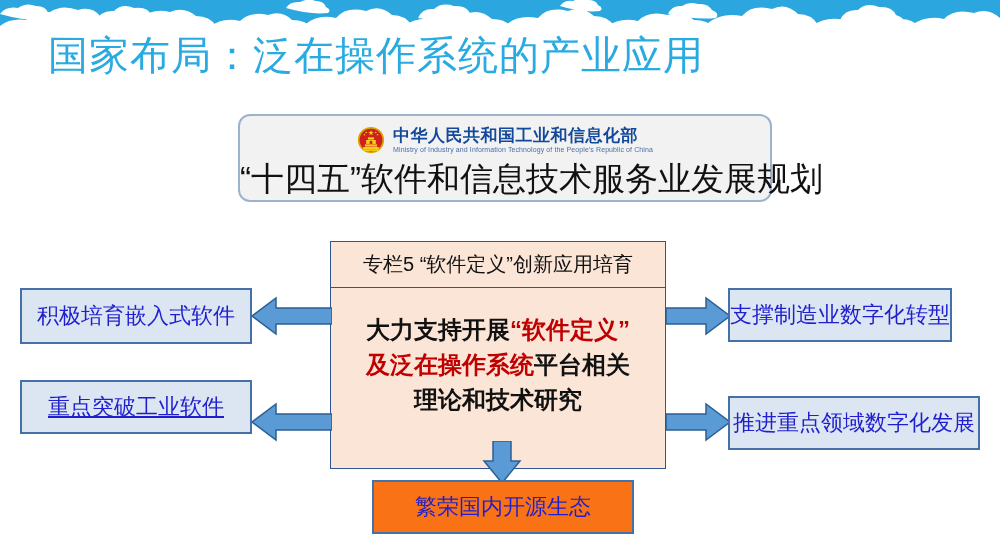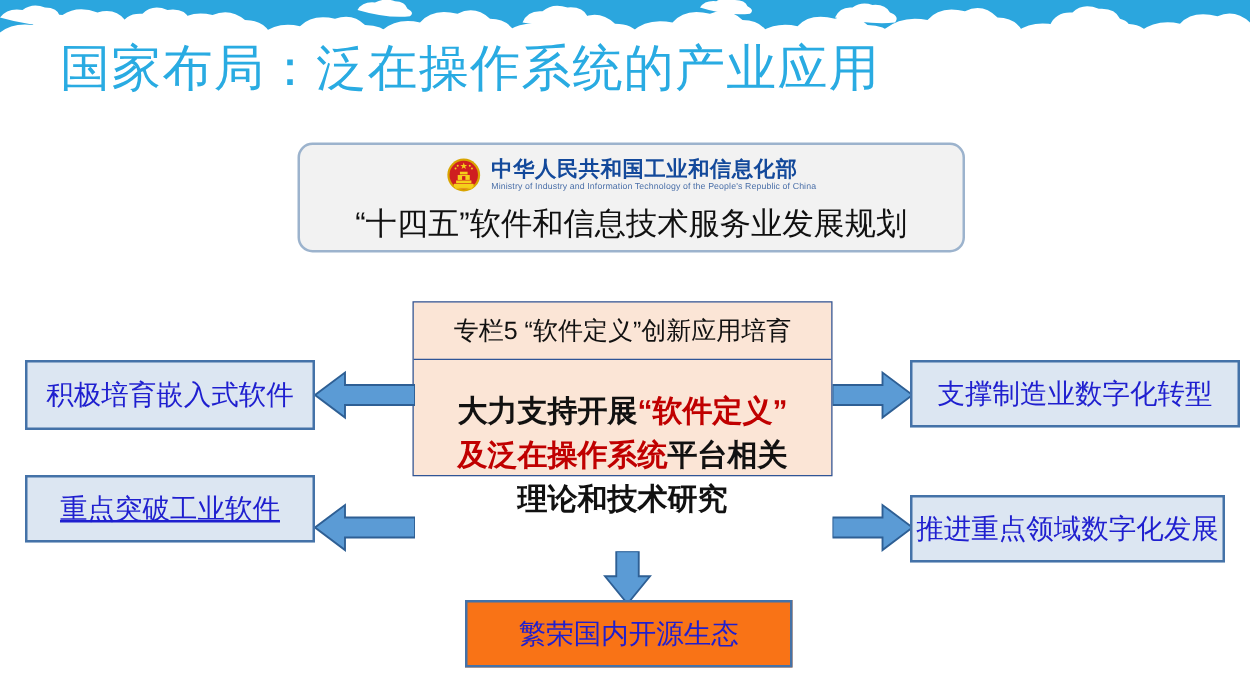--- a/index.html
+++ b/index.html
@@ -43,27 +43,27 @@
   #ministry-text{display:flex;flex-direction:column;justify-content:flex-start;}
   #ministry-cn{
     font-size:17px;font-weight:bold;color:#13499b;line-height:19px;
     letter-spacing:0.5px;white-space:nowrap;
   }
   #ministry-en{
     font-size:7px;color:#4a6fa8;line-height:9px;white-space:nowrap;
     letter-spacing:0.1px;
   }
   #policy-title{
-    text-align:center;font-size:25px;color:#111111;
+    text-align:center;font-size:33px;color:#111111;
     line-height:30px;margin-top:4px;white-space:nowrap;
   }
 
   
   #center-box{
-    position:absolute;left:330px;top:241px;width:336px;height:140px;
+    position:absolute;left:330px;top:241px;width:336px;height:228px;
     border:1.5px solid #2f5597;
     background:#fbe5d6;
     box-sizing:border-box;
   }
   #center-header{
     height:45px;border-bottom:1.5px solid #2f5597;
     display:flex;align-items:center;justify-content:center;
     font-size:20px;color:#111;white-space:nowrap;
   }
   #center-body{
@@ -83,21 +83,21 @@
     box-sizing:border-box;
     display:flex;align-items:center;justify-content:center;
     color:#1f1fcf;
     font-size:22px;
     white-space:nowrap;
   }
   .leaf.underlined{text-decoration:underline;}
 
   #leaf-left-1{left:20px;top:288px;width:232px;height:56px;}
   #leaf-left-2{left:20px;top:380px;width:232px;height:54px;}
-  #leaf-right-1{left:728px;top:288px;width:264px;height:54px;}
+  #leaf-right-1{left:728px;top:288px;width:224px;height:54px;}
   #leaf-right-2{left:728px;top:396px;width:252px;height:54px;}
   #leaf-bottom{left:372px;top:480px;width:262px;height:54px;}
 
   
   .arrow{position:absolute;}
   .arrow svg{display:block;}
 
   #arrow-left-1{left:252px;top:296px;}
   #arrow-left-2{left:252px;top:402px;}
   #arrow-right-1{left:666px;top:296px;}

